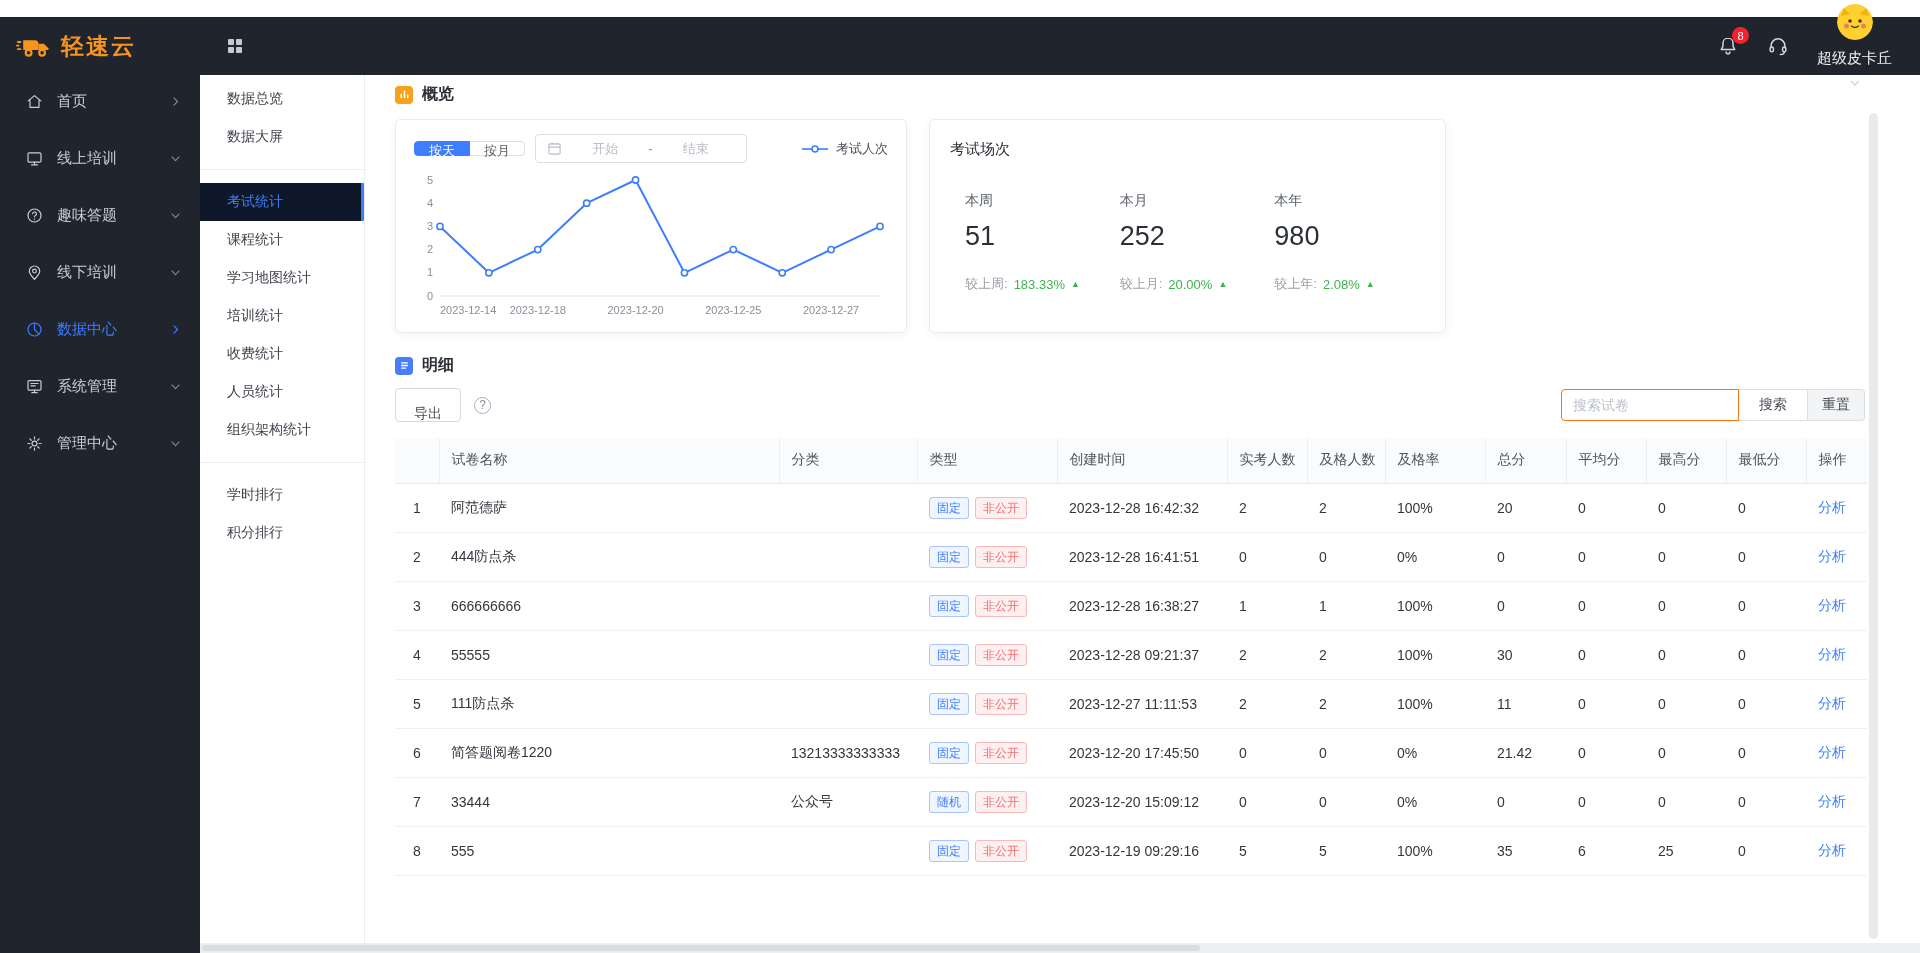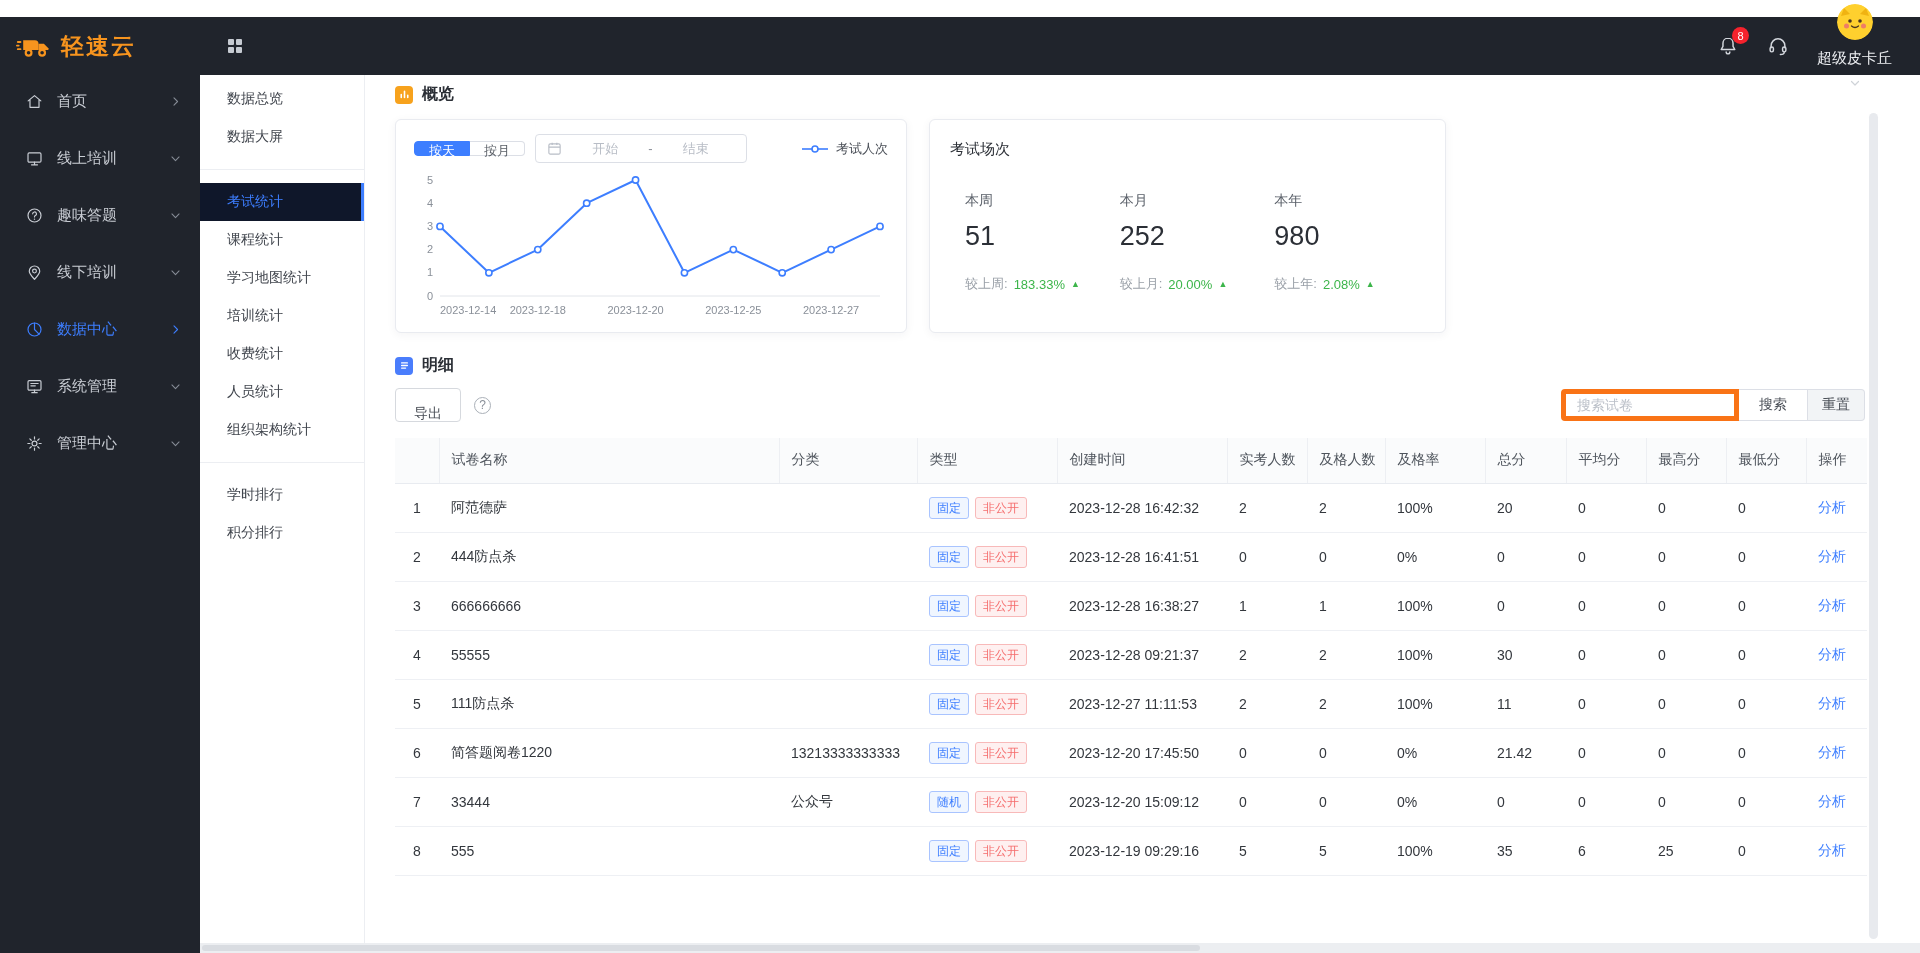--- a/index.html
+++ b/index.html
@@ -101,21 +101,21 @@
   .cmp-arrow { color:#3cb54a; font-size:9px; line-height:1; }
 
   
   .toolbar { display:flex; align-items:center; margin-top:12px; }
   .btn-export { height:32px; padding:16px 18px; border:1px solid #d6d9de; background:#fff;
     border-radius:4px; font-size:14px; color:#4a4f57; cursor:pointer; font-family:inherit; }
   .help-icon { width:17px; height:17px; border:1px solid #aab0b8; border-radius:50%;
     color:#8a9099; font-size:12px; display:flex; align-items:center; justify-content:center;
     margin-left:13px; cursor:pointer; }
   .search-group { margin-left:auto; display:flex; height:32px; }
-  .search-input { width:178px; height:32px; border:5px solid #f97316; border-radius:4px 0 0 4px;
+  .search-input { width:178px; height:32px; border:1px solid #f97316; border-radius:4px 0 0 4px;
     padding:0 11px; font-size:14px; color:#333; outline:none; font-family:inherit; }
   .search-input::placeholder { color:#bcc1c9; }
   .btn-search { padding:0 20px; border:1px solid #dcdfe6; border-left:none; background:#fff;
     font-size:14px; color:#4a4f57; cursor:pointer; font-family:inherit; }
   .btn-reset { padding:0 14px; border:1px solid #dcdfe6; border-left:none; background:#f2f4f6;
     border-radius:0 4px 4px 0; font-size:14px; color:#4a4f57; cursor:pointer; font-family:inherit; }
 
   
   .data-table { width:100%; border-collapse:collapse; table-layout:fixed; margin-top:16px; }
   .data-table thead th { height:45px; background:#fafbfc; font-weight:normal; text-align:left;

